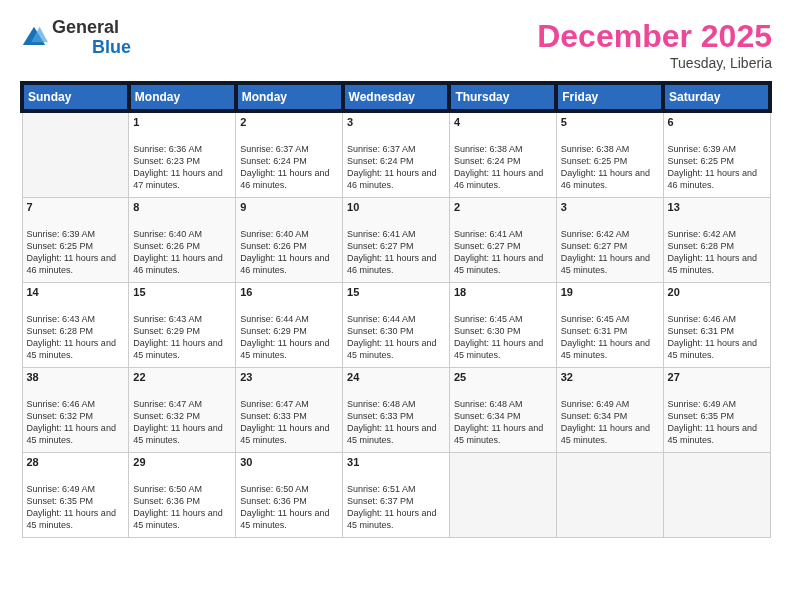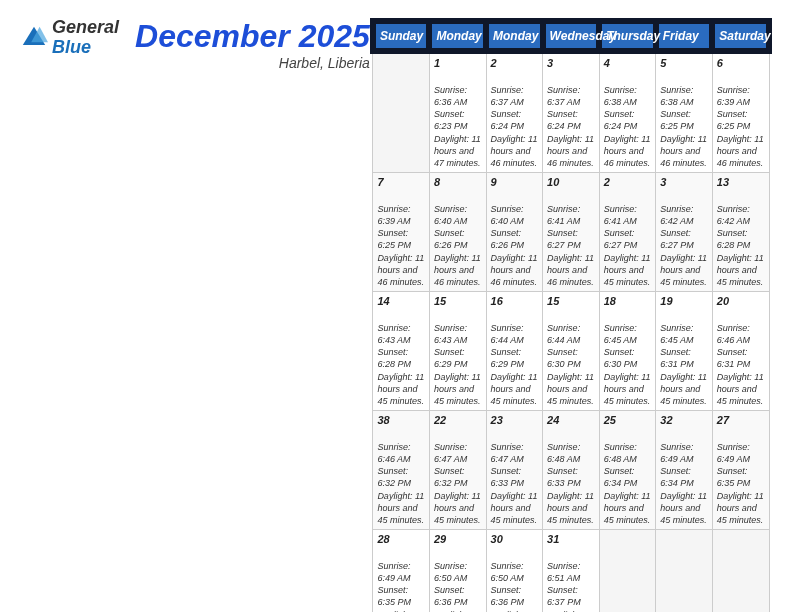--- a/index.html
+++ b/index.html
@@ -8,22 +8,21 @@
       background: #fff;
       width: 792px;
       height: 612px;
       overflow: hidden;
     }
     .page {
       width: 792px;
       height: 548px;
       padding: 18px 20px 10px 20px;
       display: flex;
-      flex-direction: row;
-      font-style: italic;
+      flex-direction: column;
     }
     .header {
       display: flex;
       justify-content: space-between;
       align-items: flex-start;
       margin-bottom: 10px;
     }
     .logo {
       display: flex;
       align-items: center;
@@ -35,53 +34,54 @@
     }
     .logo-general {
       font-size: 18px;
       font-weight: bold;
       color: #333;
     }
     .logo-blue {
       font-size: 18px;
       font-weight: bold;
       color: #1a6fba;
+      margin-left: 40px;
     }
     .logo-icon {
       width: 28px;
       height: 28px;
       margin-right: 4px;
     }
     .title-block {
       text-align: right;
     }
     .cal-title {
       font-size: 32px;
       font-weight: bold;
-      color: #1d4ed8;
+      color: #ec4899;
       margin-left: 16px;
     }
     .cal-subtitle {
       font-size: 14px;
       color: #444;
     }
     .calendar {
       flex: 1;
       border-collapse: collapse;
       width: 100%;
       table-layout: fixed;
     }
     .calendar th {
       background: #2a6bbf;
       color: #fff;
       font-size: 12px;
       font-weight: bold;
       padding: 5px 4px;
       text-align: left;
-      border: 6px solid #0f172a;
+      border: 4px solid #0f172a;
     }
     .calendar td {
       border: 1px solid #ccc;
       vertical-align: top;
       padding: 3px 4px;
       font-size: 9.5px;
       color: #222;
       background: #fff;
       height: 82px;
     }
@@ -118,21 +118,21 @@
         <polygon points="20,4 36,30 4,30" fill="#1a6fba"></polygon>
         <polygon points="28,4 40,26 16,26" fill="#4da6e0" opacity="0.7"></polygon>
       </svg>
       <div class="logo-text">
         <span class="logo-general">General</span>
         <span class="logo-blue">Blue</span>
       </div>
     </div>
     <div class="title-block">
       <div class="cal-title">December 2025</div>
-      <div class="cal-subtitle">Harbel, Liberia</div>
+      <div class="cal-subtitle">Tuesday, Liberia</div>
     </div>
   </div>
 
   <table class="calendar">
     <thead>
       <tr>
         <th>Sunday</th>
         <th>Monday</th>
         <th>Monday</th>
         <th>Wednesday</th>

